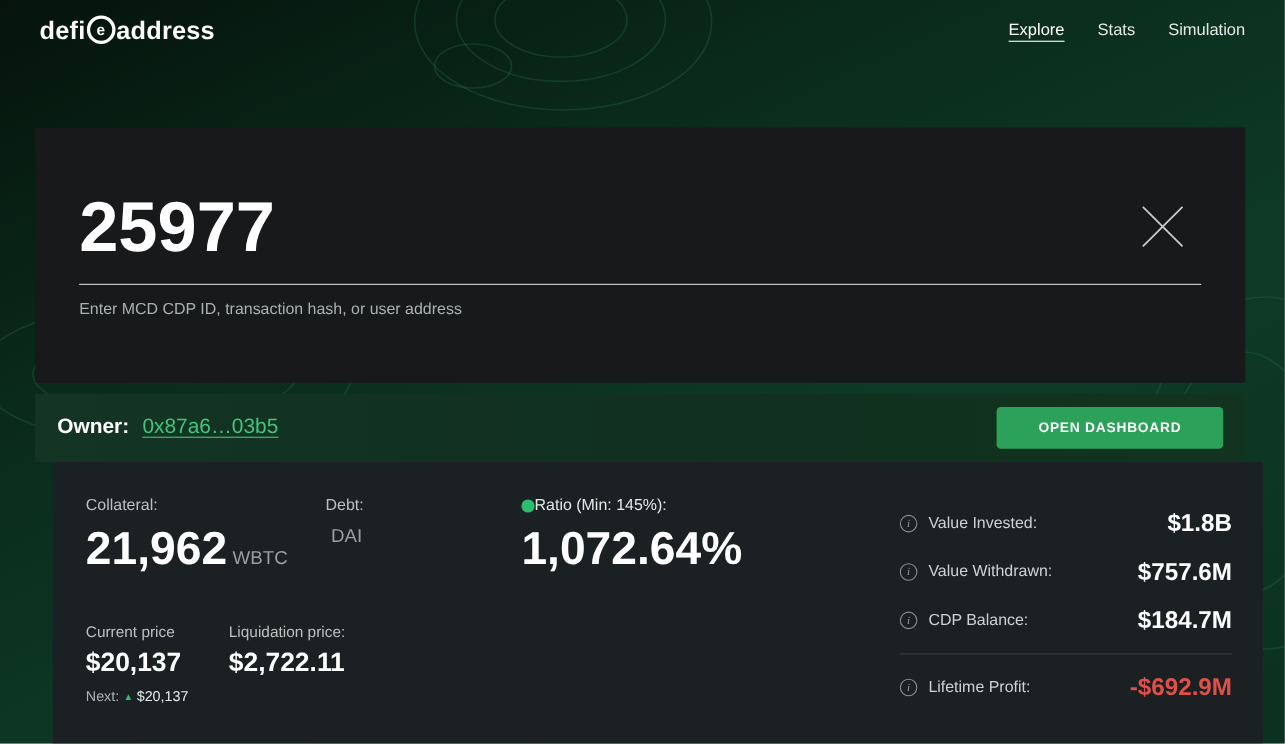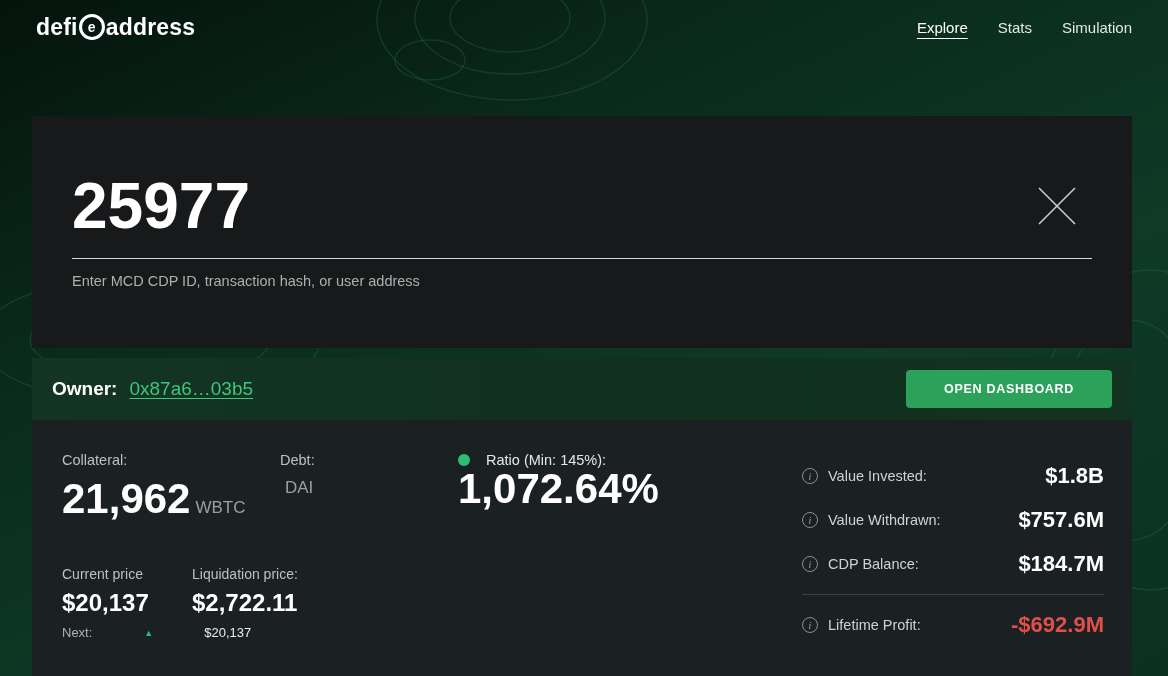--- a/index.html
+++ b/index.html
@@ -57,39 +57,39 @@
   .owner-label{font-size:19px;font-weight:700;color:#fff;}
   .owner-address{font-size:19px;color:var(--link-green);text-decoration:underline;text-underline-offset:3px;margin-left:12px;cursor:pointer;}
   .dashboard-btn{
     margin-left:auto;height:38px;padding:0 38px;border:none;border-radius:4px;
     background:var(--accent-green);color:#fff;font-family:"Liberation Sans",sans-serif;
     font-size:12.5px;font-weight:700;letter-spacing:.7px;cursor:pointer;
   }
 
   
   .stats-panel{
-    position:absolute;left:32px;top:420px;width:1100px;height:256px;z-index:1;
+    position:absolute;left:48px;top:420px;width:1100px;height:256px;z-index:1;
     background:#1b2123;
   }
   .stat-label{font-size:14.5px;color:#b9c2be;margin-bottom:10px;}
   .stat-value-row{display:flex;align-items:baseline;}
   .stat-value{font-size:42px;font-weight:700;color:#fff;line-height:1;}
   .stat-unit{font-size:17px;color:#98a19d;margin-left:5px;}
   .col-collateral{position:absolute;left:30px;top:32px;}
   .col-debt{position:absolute;left:248px;top:32px;}
   .col-ratio{position:absolute;left:426px;top:32px;}
-  .ratio-label-row{display:flex;align-items:center;gap:16px;}
+  .ratio-label-row{display:flex;align-items:center;gap:0;margin-bottom:10px;}
   .ratio-dot{width:12px;height:12px;border-radius:50%;background:var(--dot-green);}
   .ratio-label{font-size:14.5px;color:#e4e9e7;}
 
   .row2-current{position:absolute;left:30px;top:146px;}
   .row2-liq{position:absolute;left:160px;top:146px;}
   .price-label{font-size:14px;color:#b9c2be;margin-bottom:8px;}
   .price-value{font-size:24px;font-weight:600;color:#fff;line-height:1.1;}
-  .next-row{margin-top:9px;display:flex;align-items:center;font-size:13px;gap:48px;}
+  .next-row{margin-top:9px;display:flex;align-items:center;font-size:13px;}
   .next-label{color:#aab3af;}
   .up-triangle{color:var(--dot-green);font-size:9px;margin:0 3px 0 4px;}
   .next-value{color:#e7ecea;}
 
   .summary{position:absolute;right:28px;top:34px;width:302px;}
   .summary-row{display:flex;align-items:center;height:44px;}
   .info-icon{
     width:16px;height:16px;border:1px solid #87918c;border-radius:50%;flex:none;
     display:inline-flex;align-items:center;justify-content:center;
     font-size:10px;color:#9aa49f;font-family:"Liberation Serif",serif;font-style:italic;cursor:pointer;

